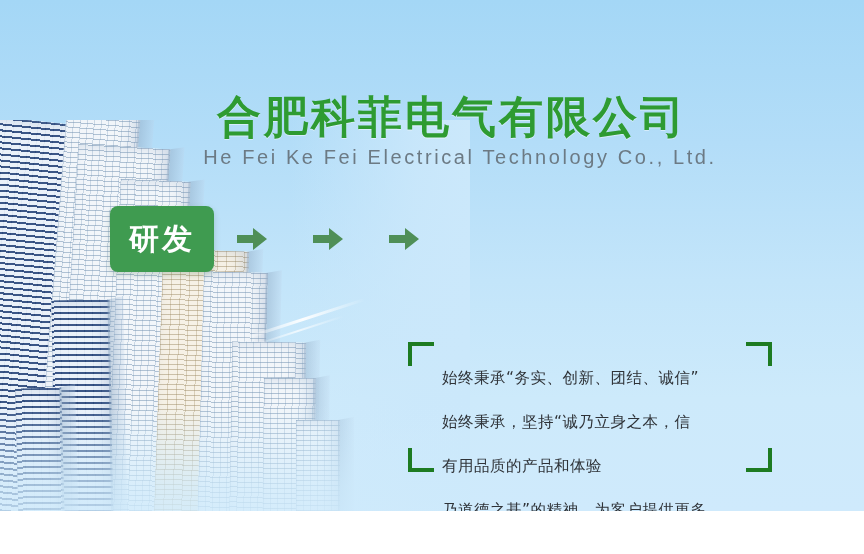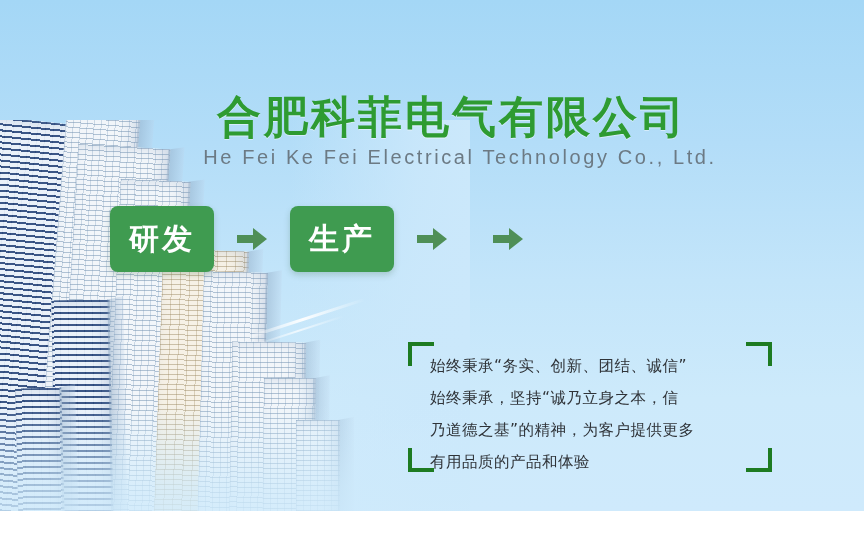--- a/index.html
+++ b/index.html
@@ -100,21 +100,21 @@
   .crn.bl i.h{left:0;bottom:0;width:26px;height:4px;}
   .crn.bl i.v{left:0;bottom:0;width:4px;height:24px;}
   .crn.br{right:0;bottom:0;}
   .crn.br i.h{right:0;bottom:0;width:26px;height:4px;}
   .crn.br i.v{right:0;bottom:0;width:4px;height:24px;}
   #quote-text{
     position:absolute;left:18px;top:6px;width:330px;
     font-size:15.5px;line-height:28px;color:#2f3338;letter-spacing:.5px;
     font-family:"DejaVu Sans","Liberation Sans",sans-serif;
   }
-  #quote-text p{margin:4px;}
+  #quote-text p{margin:16px;}
 </style>
 </head>
 <body>
 
 <div id="banner">
 
   <div id="city">
     <div class="tower dark" style="left:-60px;top:0;width:132px;height:400px;transform:rotate(6deg);">
         <div class="face"></div>
         <div class="side"></div>
@@ -169,21 +169,20 @@
   <div id="title">合肥科菲电气有限公司</div>
   <div id="subtitle">He Fei Ke Fei Electrical Technology Co., Ltd.</div>
 
   <div id="flow">
     <div class="chip">研发</div>
     <div class="arrow">
       <svg width="30" height="22" viewBox="0 0 30 22" aria-hidden="true">
           <path d="M0 7 H16 V0 L30 11 L16 22 V15 H0 Z" fill="#4f8f57"></path>
         </svg>
     </div>
-    <div class="chip">生产</div>
     <div class="arrow">
       <svg width="30" height="22" viewBox="0 0 30 22" aria-hidden="true">
           <path d="M0 7 H16 V0 L30 11 L16 22 V15 H0 Z" fill="#4f8f57"></path>
         </svg>
     </div>
     <div class="arrow">
       <svg width="30" height="22" viewBox="0 0 30 22" aria-hidden="true">
           <path d="M0 7 H16 V0 L30 11 L16 22 V15 H0 Z" fill="#4f8f57"></path>
         </svg>
     </div>
@@ -202,18 +201,18 @@
         <i class="h"></i>
         <i class="v"></i>
       </span>
     <span class="crn br">
         <i class="h"></i>
         <i class="v"></i>
       </span>
     <div id="quote-text">
       <p>始终秉承“务实、创新、团结、诚信”</p>
       <p>始终秉承，坚持“诚乃立身之本，信</p>
+      <p>有用品质的产品和体验</p>
       <p>乃道德之基”的精神，为客户提供更多</p>
-      <p>有用品质的产品和体验</p>
     </div>
   </div>
 
 </div>
 
 </body></html>

